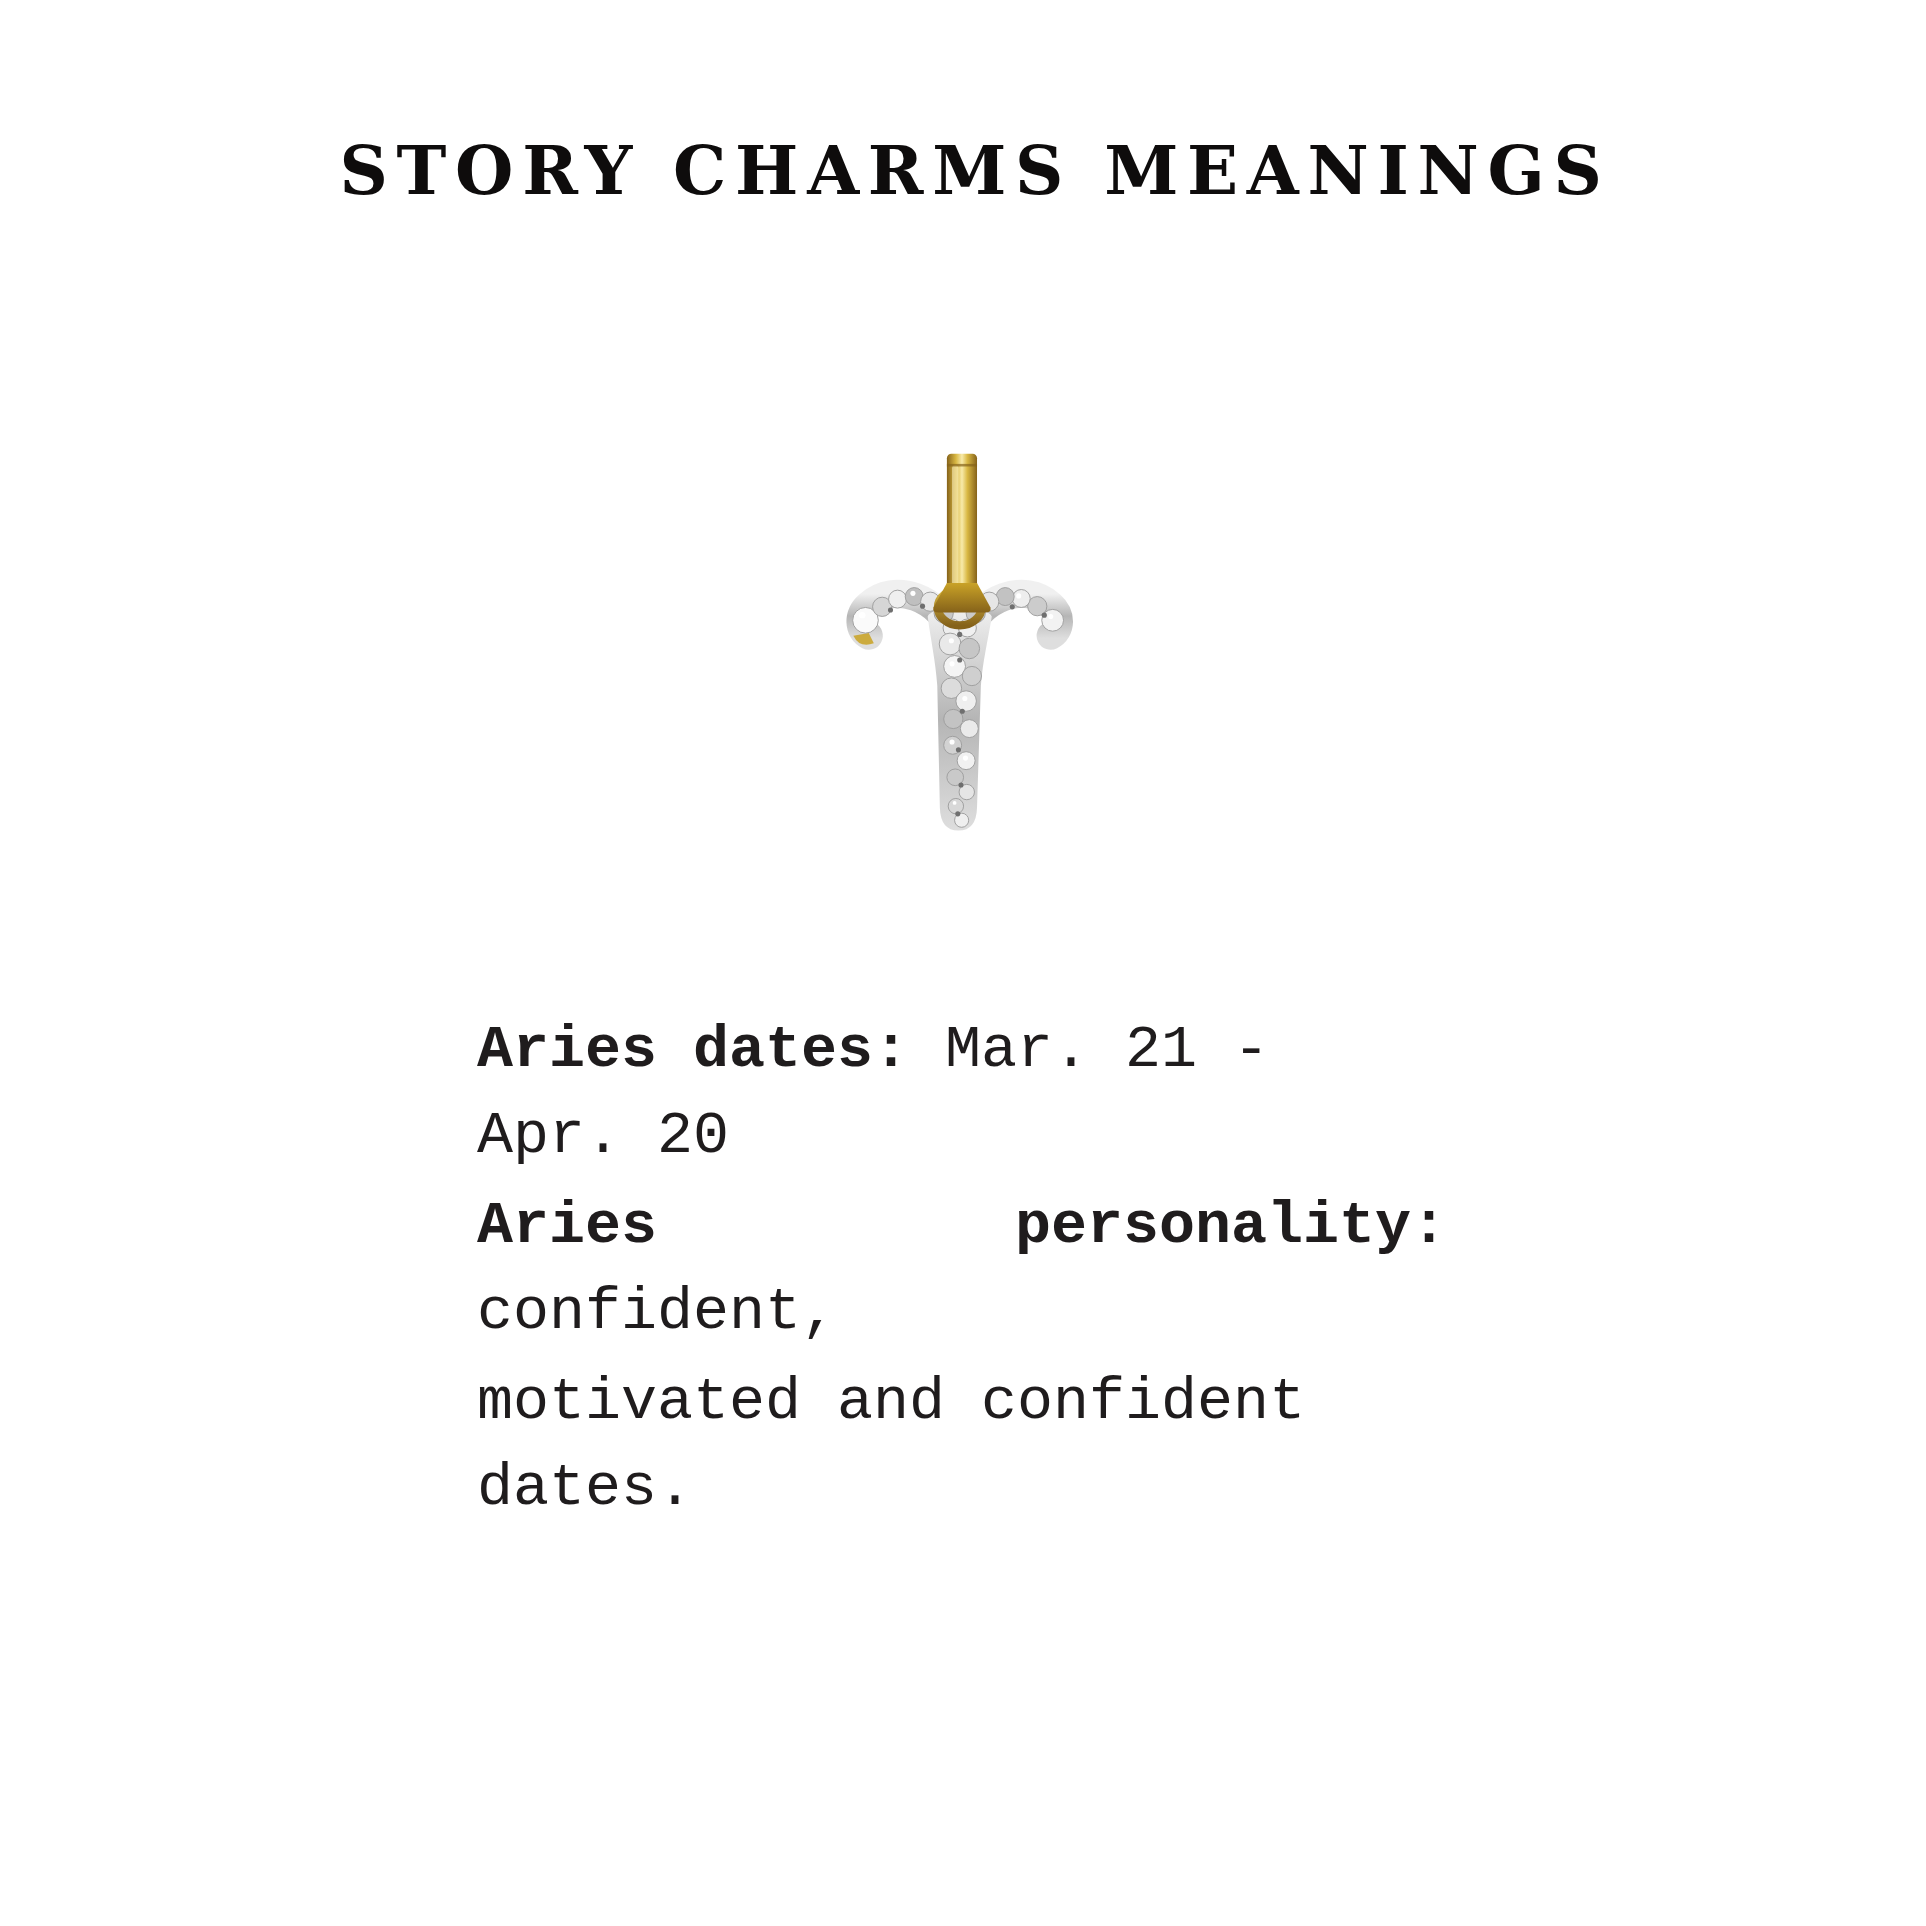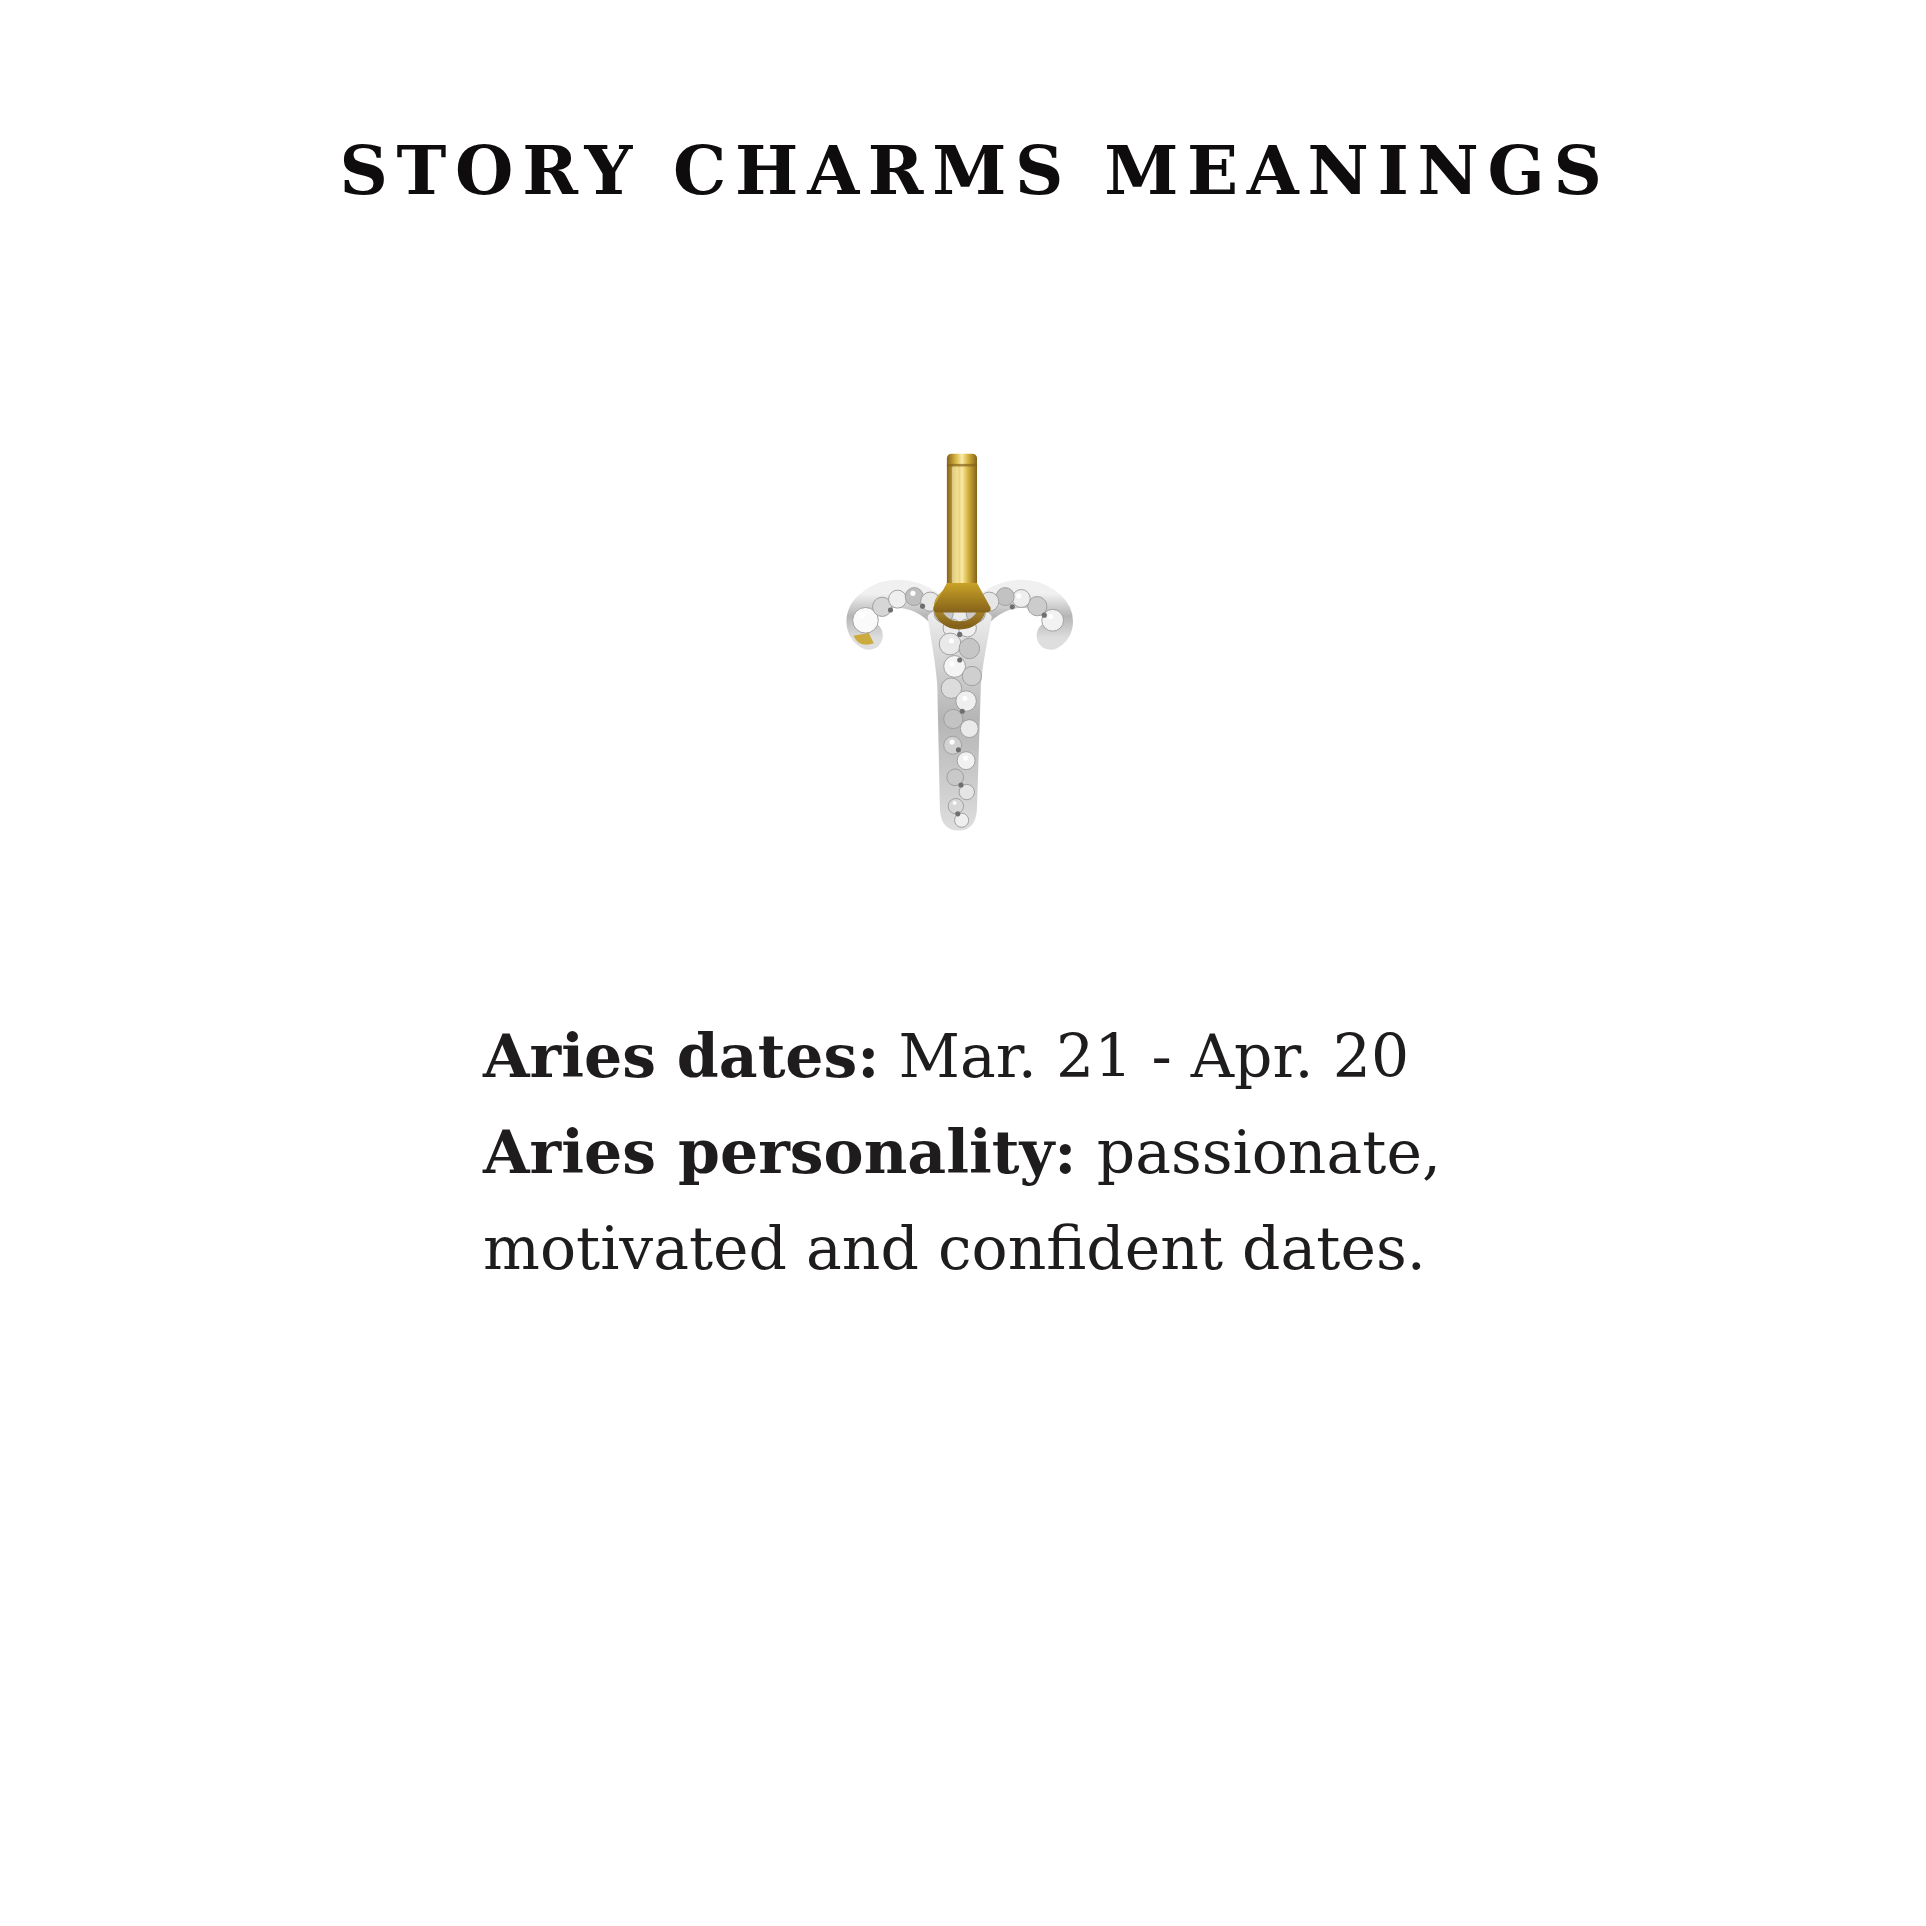--- a/index.html
+++ b/index.html
@@ -35,21 +35,21 @@
   .charm svg { width: 100%; height: 100%; display: block; }
   .details {
     position: absolute;
     left: 473px;
     top: 1003px;
     width: 978px;
     font-size: 60px;
     line-height: 86px;
     color: #1f1c1d;
   }
-  .line { margin: 10px; white-space: normal; }
+  .line { margin: 4px; white-space: normal; font-family: Liberation Mono, monospace; }
   .line b { font-weight: bold; }
   .line.justify {
     text-align: justify;
     text-align-last: justify;
   }
 </style>
 </head>
 <body>
 
 <div class="canvas">
@@ -161,18 +161,18 @@
         <rect x="198" y="8" width="47" height="240" rx="7" fill="url(#goldGrad)"></rect>
         <rect x="206" y="26" width="10" height="200" rx="5" fill="#fdf4c8" opacity="0.55"></rect>
         <rect x="198" y="24" width="47" height="4" fill="#85621a" opacity="0.7"></rect>
         <path d="M 198 210 L 245 210 L 266 248 Q 268 256 258 256 L 185 256 Q 175 256 177 248 Z" fill="url(#hingeGrad)"></path>
       </g>
     </svg>
   </div>
 
   <div class="details">
     <div class="line"><b>Aries dates:</b><span> Mar. 21 - Apr. 20</span></div>
-    <div class="line justify"><b>Aries personality:</b><span> passionate,</span></div>
+    <div class="line justify"><b>Aries personality:</b><span> confident,</span></div>
     <div class="line"><b></b><span>motivated and confident dates.</span></div>
   </div>
 
 </div>
 
 
 </body></html>

